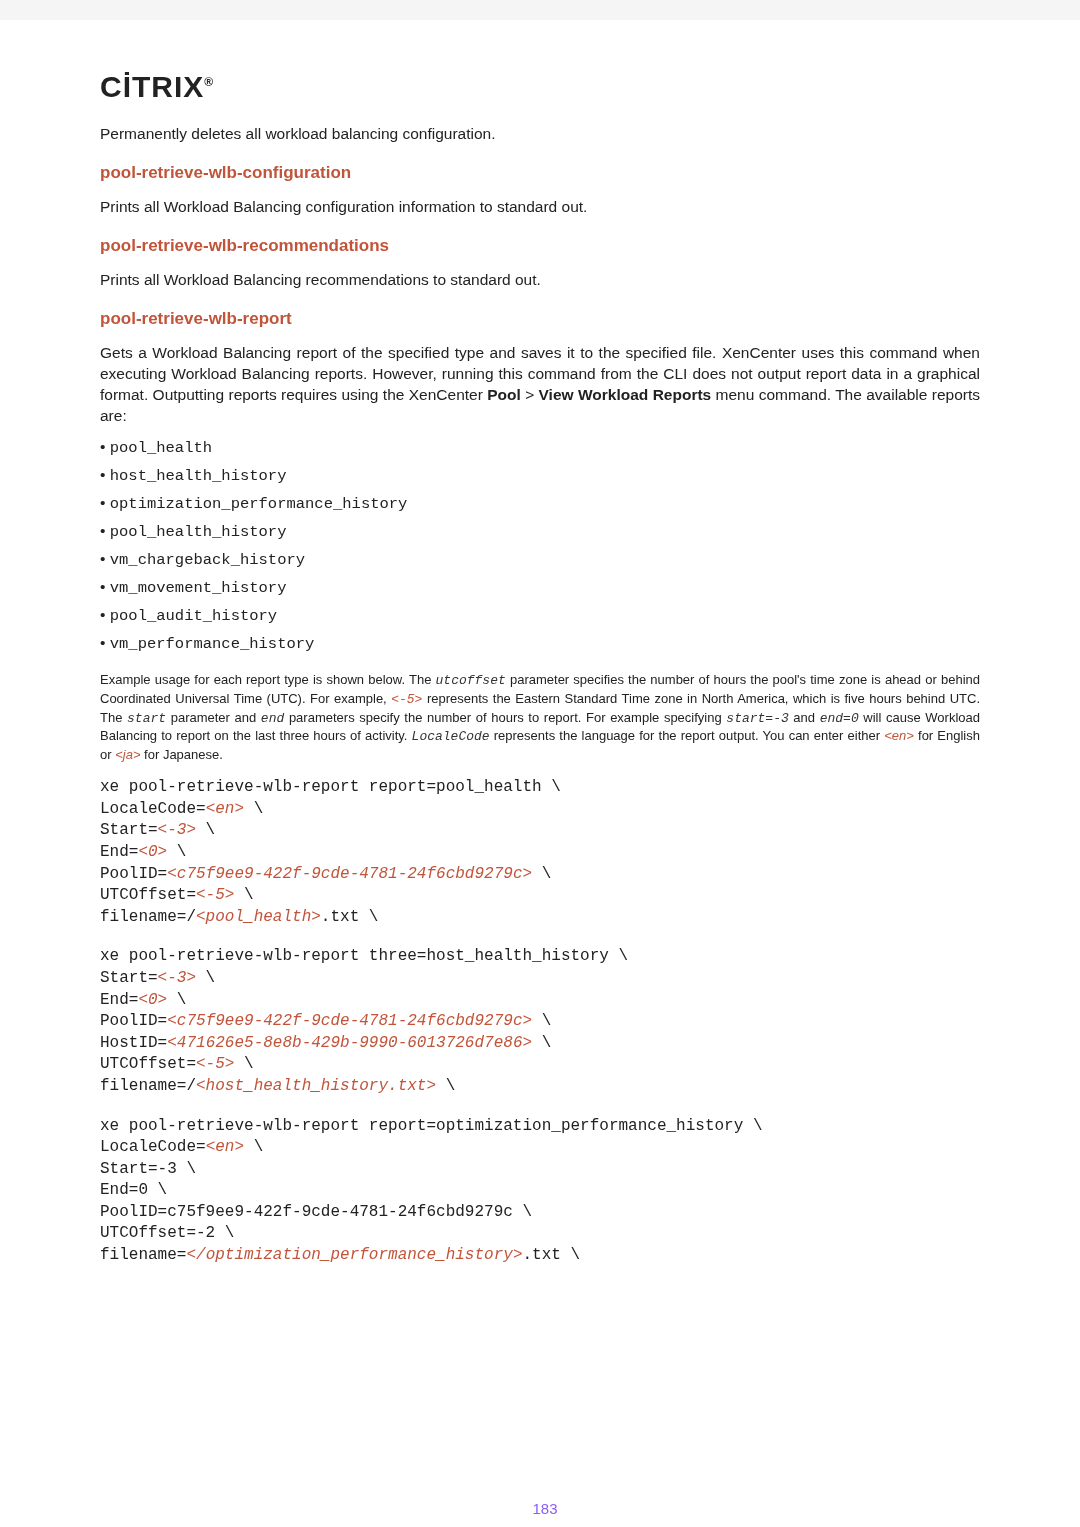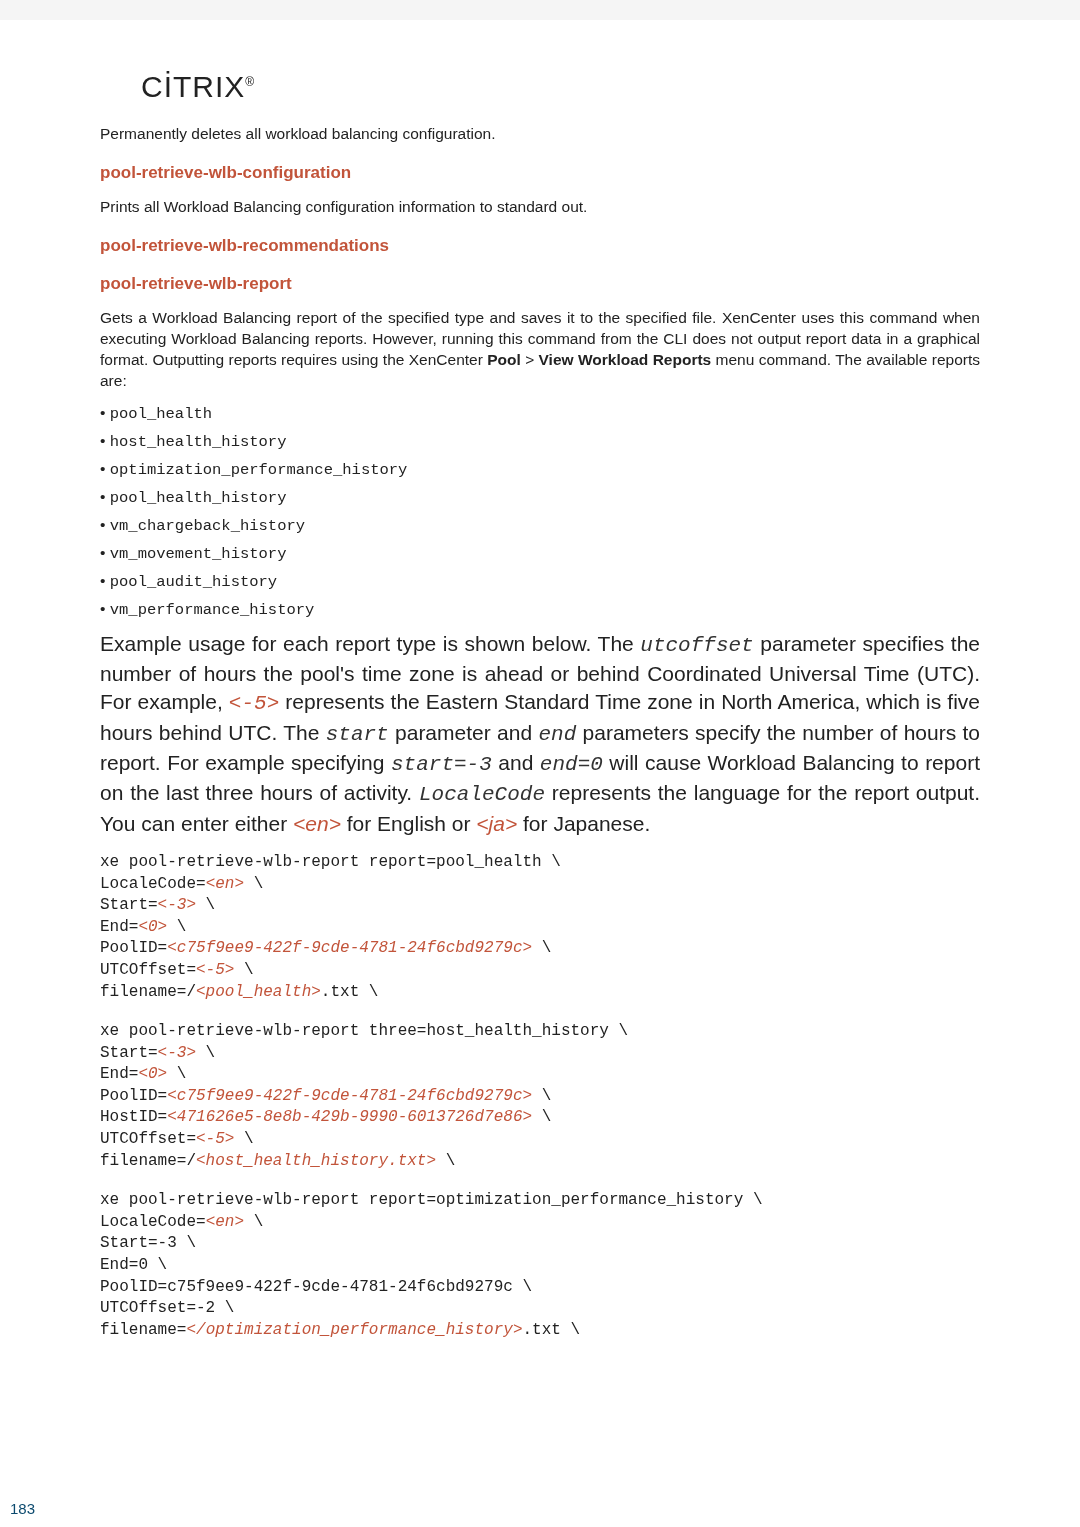--- a/index.html
+++ b/index.html
@@ -12,98 +12,98 @@
   }
   .page {
     background: #fff;
     width: 1080px;
     min-height: 1527px;
     padding: 50px 100px 40px 100px;
     position: relative;
   }
   .logo {
     font-family: Arial, sans-serif;
-    font-weight: 400;
+    font-weight: 700;
     font-size: 30px;
     letter-spacing: 1px;
     color: #222;
     margin-bottom: 20px;
-    margin-left: 41px;
   }
   .logo sup { font-size: 12px; vertical-align: super; }
   h3.section {
     color: #c2543a;
     font-weight: 700;
     font-size: 17px;
     margin-top: 18px;
     margin-bottom: 14px;
   }
   p.body {
     font-size: 15.5px;
     color: #222;
     line-height: 1.35;
     margin-bottom: 8px;
     text-align: justify;
   }
   ul.reports {
     list-style: none;
-    margin: 12px 0 11px 0;
+    margin: 12px 0 18px 0;
   }
   ul.reports li {
     font-size: 15.5px;
     margin: 9px 0;
     font-family: "Courier New", monospace;
     color: #222;
   }
   ul.reports li::before {
     content: "• ";
     font-family: "Segoe UI", Arial, sans-serif;
   }
   .mono { font-family: "Courier New", monospace; font-style: italic; color: #333; }
   .red-var { font-family: "Courier New", monospace; font-style: italic; color: #c2543a; }
   .red-var-plain { color: #c2543a; font-style: italic; }
   .bold { font-weight: 700; }
   .para-ex {
-    font-size: 21px;
+    font-size: 13px;
     color: #222;
     line-height: 1.35;
     text-align: justify;
     margin-top: 8px;
     margin-bottom: 14px;
   }
   pre.codeblock {
     font-family: "Courier New", monospace;
     font-size: 16px;
     line-height: 1.35;
     white-space: pre;
     margin-bottom: 18px;
     color: #222;
   }
   pre.codeblock .r { color: #c2543a; font-style: italic; }
   .pagenum {
-    text-align: left;
+    text-align: center;
     font-size: 15px;
-    color: #0c4a6e;
+    color: #8b5cf6;
     position: absolute;
     bottom: 30px;
     left: 10px; right: 0;
   }
 </style>
 </head>
 <body>
 
 <div class="page">
   <div class="logo"><span>CİTRIX</span><sup>®</sup></div>
 
   <p class="body">Permanently deletes all workload balancing configuration.</p>
 
   <h3 class="section">pool-retrieve-wlb-configuration</h3>
   <p class="body">Prints all Workload Balancing configuration information to standard out.</p>
 
   <h3 class="section">pool-retrieve-wlb-recommendations</h3>
+  <p class="body">Prints all Workload Balancing recommendations to standard out.</p>
 
   <h3 class="section">pool-retrieve-wlb-report</h3>
 
   <p class="body">
     <span>Gets a Workload Balancing report of the specified type and saves it to the specified file. XenCenter uses this command when executing Workload Balancing reports. However, running this command from the CLI does not output report data in a graphical format. Outputting reports requires using the XenCenter </span><span class="bold">Pool</span><span> &gt; </span><span class="bold">View Workload Reports</span><span> menu command. The available reports are:</span>
   </p>
 
   <ul class="reports">
     <li>pool_health</li>
     <li>host_health_history</li>

